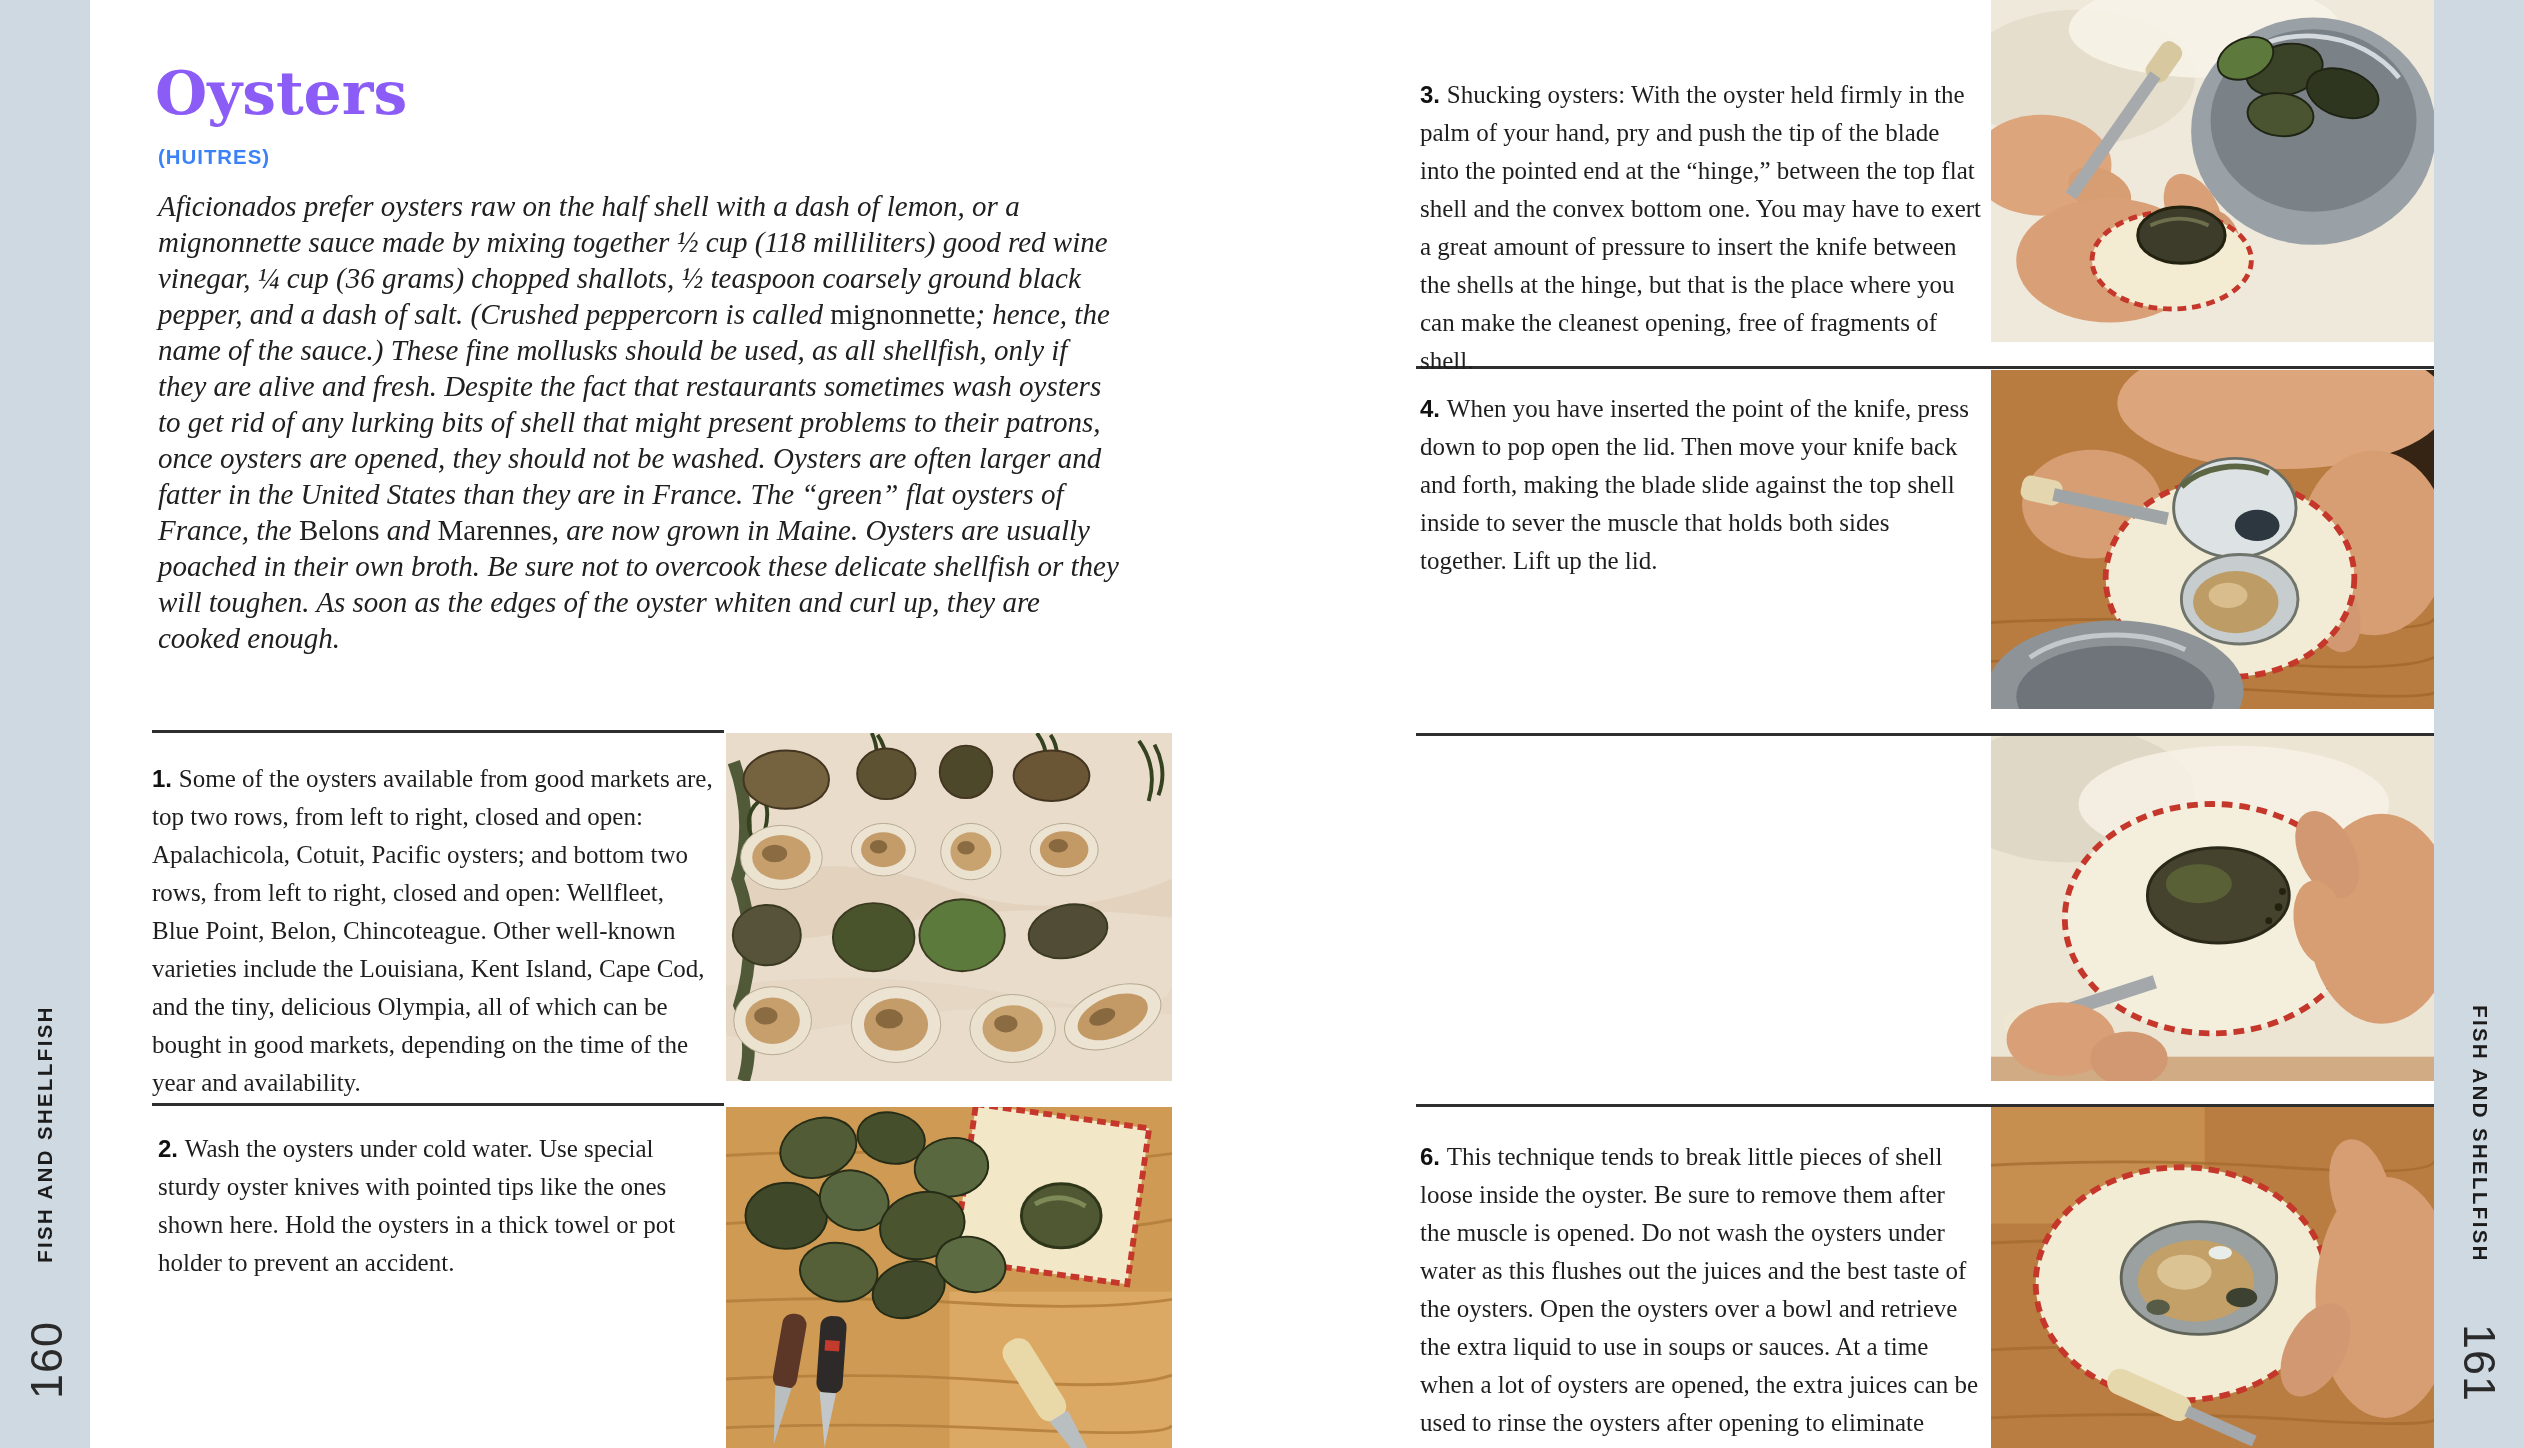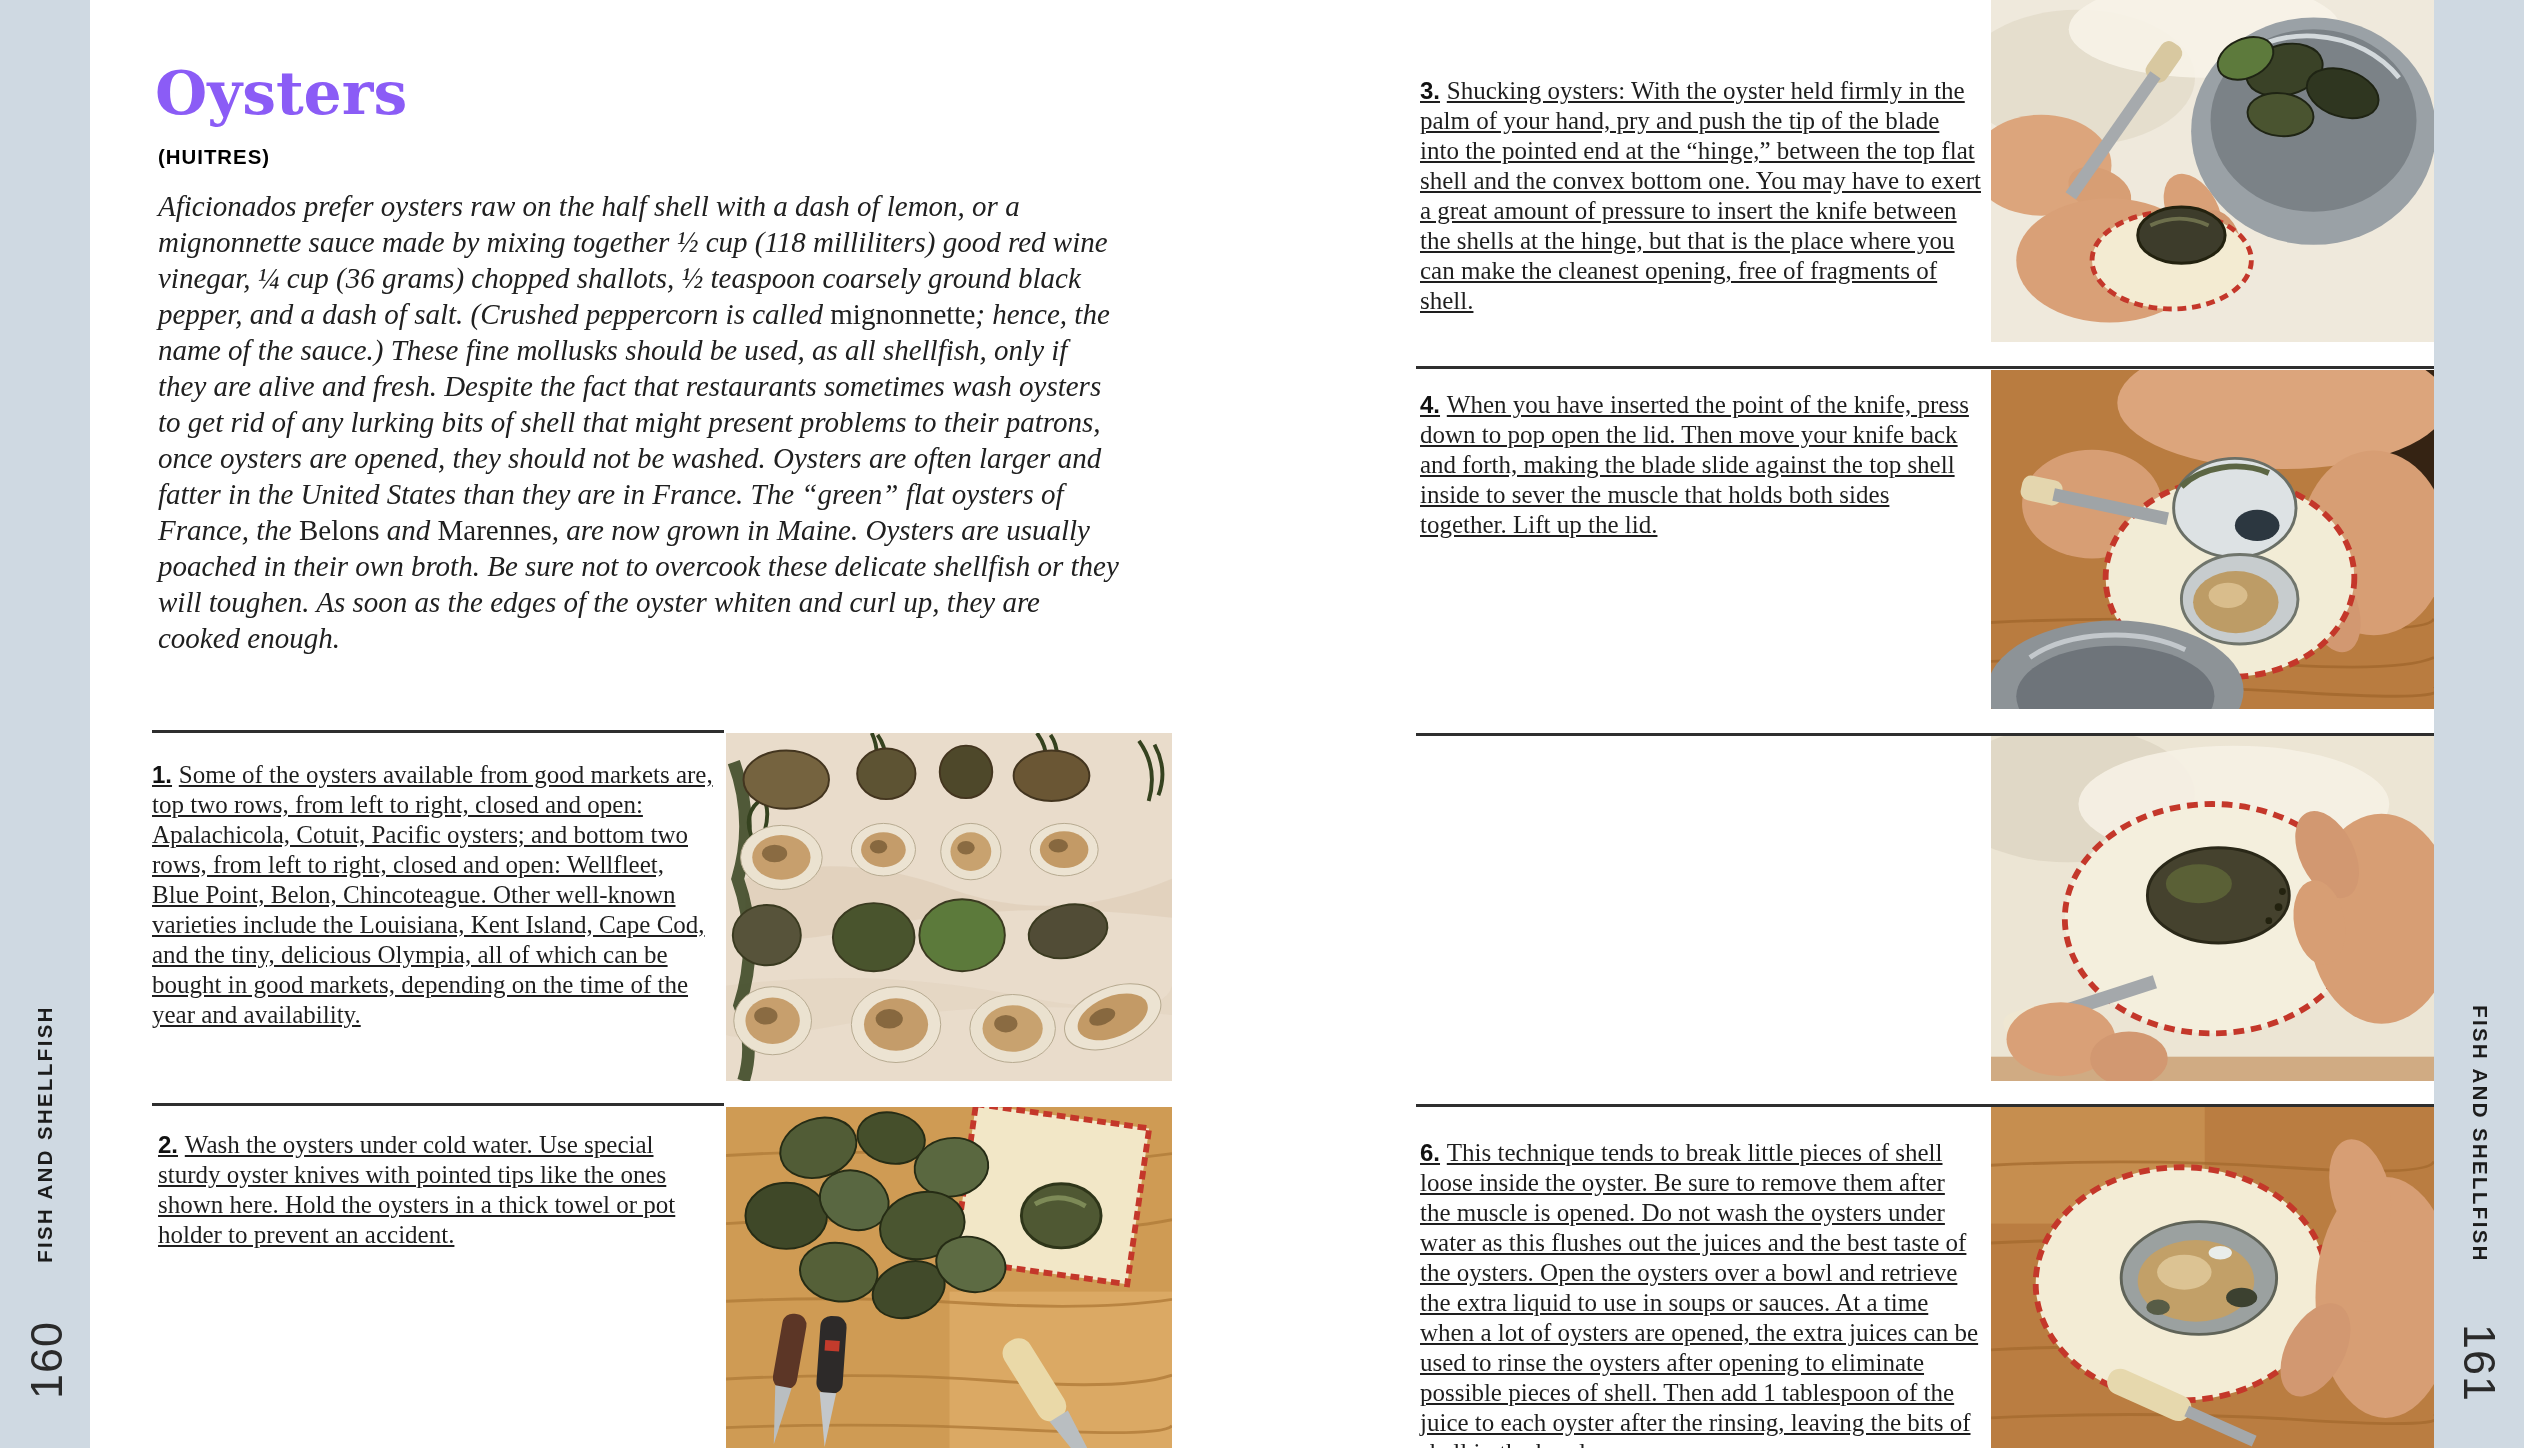--- a/index.html
+++ b/index.html
@@ -19,29 +19,29 @@
   .vnum-left{left:47px;top:1360px;transform:translate(-50%,-50%) rotate(-90deg);}
   .vlabel-right{left:2479px;top:1134px;transform:translate(-50%,-50%) rotate(90deg);}
   .vnum-right{left:2479px;top:1363px;transform:translate(-50%,-50%) rotate(90deg);}
 
   
   .title{position:absolute;left:155px;top:58px;margin:0;
     font-family:"DejaVu Serif",serif;font-weight:700;font-size:60px;
     letter-spacing:0px;color:#8b5cf6;}
   .subtitle{position:absolute;left:158px;top:146px;
     font-family:"Liberation Sans",sans-serif;font-weight:700;font-size:20.4px;
-    letter-spacing:1px;color:#000000;}
+    letter-spacing:1px;color:#3b82f6;}
 
   
   .intro{position:absolute;left:158px;top:188px;width:963px;margin:0;
     font-size:29px;line-height:36px;font-style:italic;color:#202020;}
   .intro .seg-roman{font-style:normal;text-align:center;}
 
   
-  .step{position:absolute;font-size:25px;line-height:30px;color:#1e1e1e;text-decoration:underline;}
+  .step{position:absolute;font-size:25px;line-height:38px;color:#1e1e1e;}
   .step .num{font-family:"Liberation Sans",sans-serif;font-weight:700;
     font-size:24px;margin-right:6.8px;color:#111;}
   #step1{left:152px;top:760px;width:561px;}
   #step2{left:158px;top:1120px;width:561px;margin-top:10px;}
   #step3{left:1420px;top:76px;width:561px;}
   #step4{left:1420px;top:390px;width:561px;}
   #step5{left:1420px;top:767px;width:561px;}
   #step6{left:1420px;top:1138px;width:561px;}
 
   

